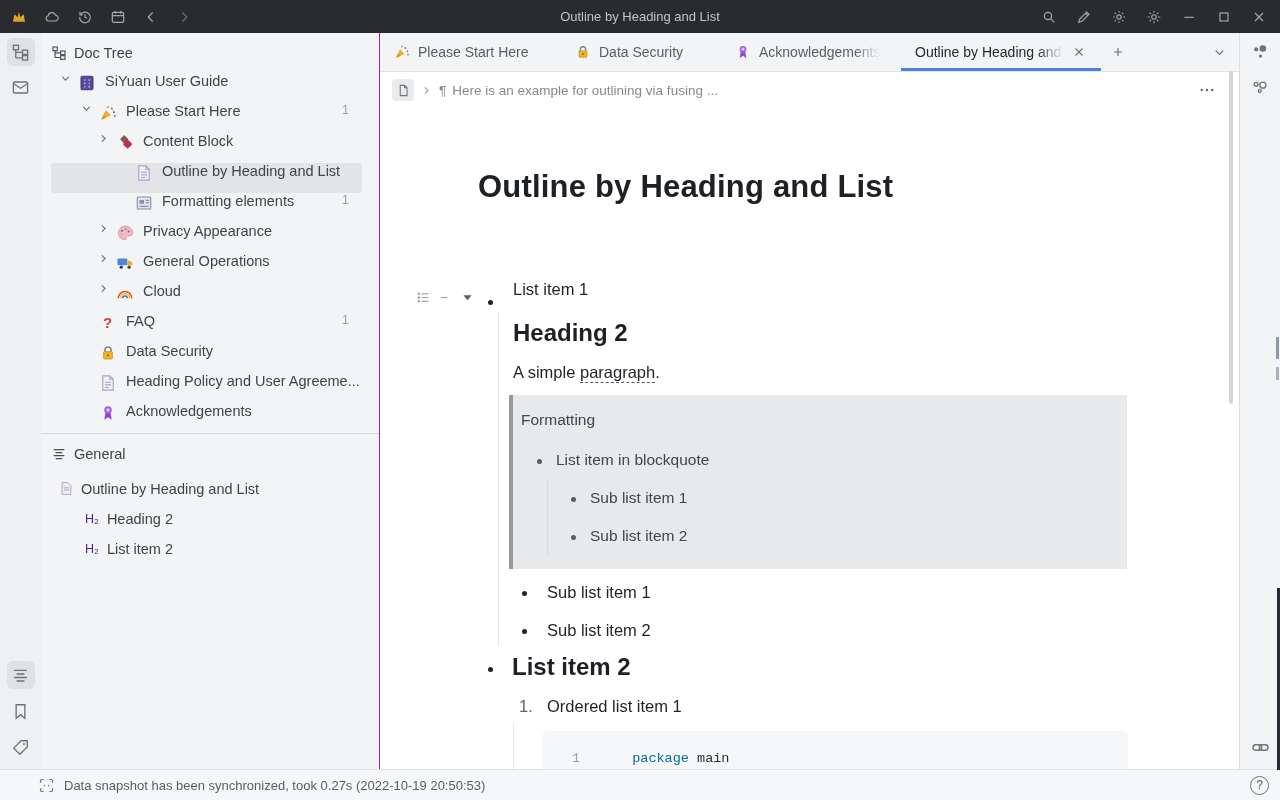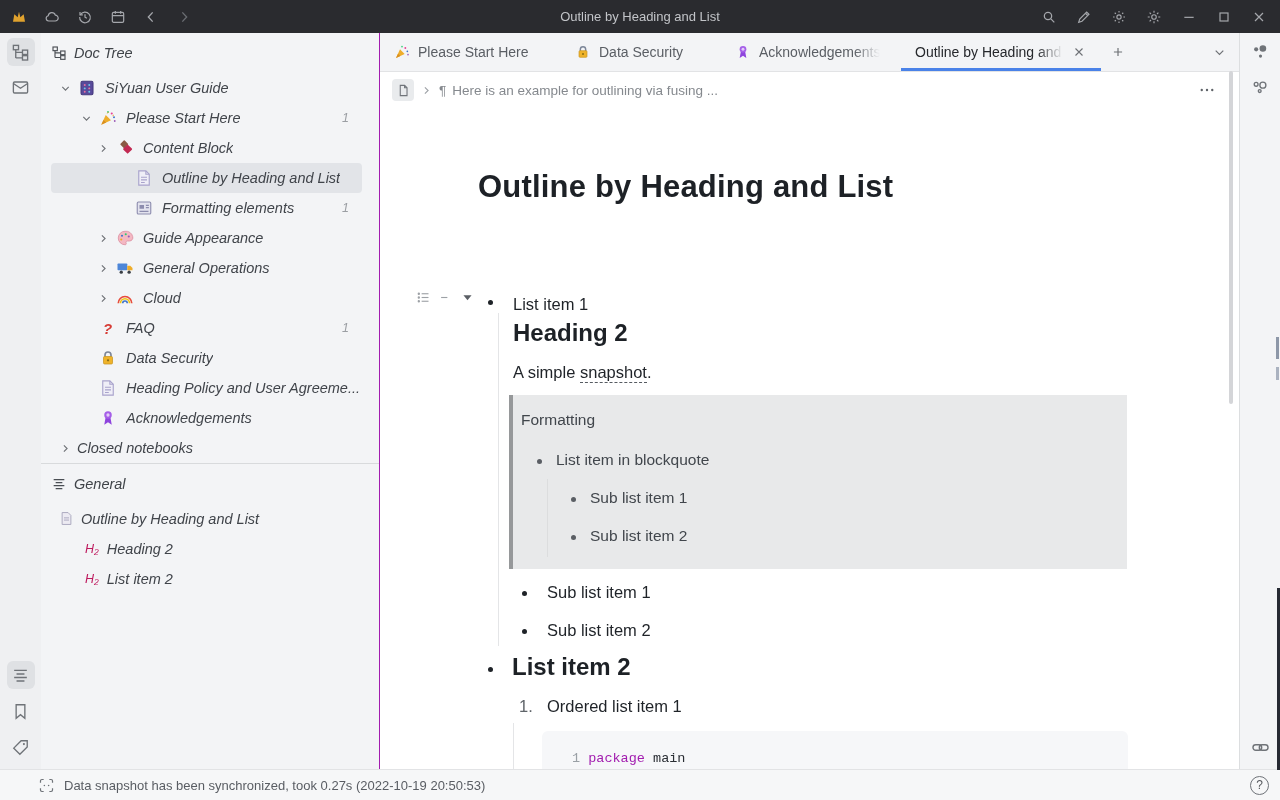--- a/index.html
+++ b/index.html
@@ -17,38 +17,38 @@
   
   .main{position:absolute;left:0;top:33px;right:0;bottom:31px;background:#f3f4f6;}
   .ldock{position:absolute;left:0;top:0;bottom:0;width:41px;background:#eff0f2;border-right:1px solid #e1e2e5;}
   .dock-group-top{position:absolute;top:5px;left:0;right:0;display:flex;flex-direction:column;align-items:center;gap:7px;}
   .dock-group-bottom{position:absolute;bottom:8px;left:0;right:0;display:flex;flex-direction:column;align-items:center;gap:8px;}
   .dock-btn{width:28px;height:28px;border-radius:6px;display:flex;align-items:center;justify-content:center;color:#6f7378;cursor:pointer;}
   .dock-btn svg{width:19px;height:19px;}
   .dock-btn.active{background:#dfe1e4;}
   .rdock{position:absolute;right:0;top:0;bottom:0;width:40px;background:#f3f4f6;border-left:1px solid #dcdee0;}
   
-  .sidepanel{position:absolute;left:41px;top:0;bottom:0;width:338px;background:#f3f4f6;border-right:2px solid #a21caf;overflow:hidden;font-style:italic;}
+  .sidepanel{position:absolute;left:41px;top:0;bottom:0;width:338px;background:#f3f4f6;border-right:2px solid #a21caf;overflow:hidden;}
   .panel-header{height:40px;display:flex;align-items:center;padding-left:10px;font-size:14.5px;color:#3f4348;}
   .panel-header svg{width:16px;height:16px;margin-right:7px;color:#4a4e54;}
-  .trow{height:30px;display:flex;align-items:center;font-size:14.5px;color:#40444a;position:relative;cursor:pointer;white-space:nowrap;}
+  .trow{height:30px;display:flex;font-size:14.5px;color:#40444a;position:relative;cursor:pointer;white-space:nowrap;}
   .trow.selected::before{content:"";position:absolute;left:10px;right:17px;top:0;bottom:0;background:#e2e4e8;border-radius:4px;}
   .toggle{width:24px;flex:none;display:flex;justify-content:center;color:#6d7075;z-index:1;}
   .toggle svg{width:11px;height:11px;}
   .tico{width:19px;height:19px;margin-right:9px;flex:none;display:flex;align-items:center;justify-content:center;z-index:1;}
   .tico svg{width:18px;height:18px;}
   .tlabel{overflow:hidden;z-index:1;}
   .tbadge{margin-left:auto;margin-right:30px;color:#9b9ea3;font-size:12.5px;z-index:1;}
   .d0{padding-left:12px}.d1{padding-left:33px}.d2{padding-left:50px}.d2l{padding-left:57px}.d3l{padding-left:93px}
   .qmark{color:#d63c35;font-weight:bold;font-size:15px;font-family:"Liberation Sans",sans-serif;}
   .outline-section{border-top:1px solid #d8dadc;}
   .orow{height:30px;display:flex;align-items:center;font-size:14.5px;color:#40444a;cursor:pointer;}
   .orow .oico{width:16px;height:16px;margin:0 6px 0 18px;}
   .orow .oico svg{width:15px;height:15px;}
-  .h2m{color:#be185d;font-size:12.5px;margin:0 8px 0 44px;}
+  .h2m{color:#4c1d95;font-size:12.5px;margin:0 8px 0 44px;}
   
   .center{position:absolute;left:380px;top:0;width:860px;bottom:0;background:#fff;}
   .tabbar{height:38px;background:#f3f4f6;border-bottom:1px solid #e2e3e5;display:flex;align-items:stretch;}
   .tab{display:flex;align-items:center;gap:8px;padding:0 14px;font-size:14px;color:#5a5e64;position:relative;cursor:pointer;flex:none;box-sizing:border-box;}
   .tab .tico16{width:16px;height:16px;flex:none;}
   .tab .tico16 svg{width:16px;height:16px;}
   .tab.active{color:#26282c;}
   .tab.active::after{content:"";position:absolute;left:0;right:0;bottom:0;height:3px;background:#4a82e8;}
   .w181{width:181px}.w160{width:160px}.w180{width:180px}.w200{width:200px}
   .fade{position:relative;overflow:hidden;white-space:nowrap;}
@@ -80,21 +80,21 @@
   .t16{font-size:16.5px;position:absolute;}
   .h2{position:absolute;font-size:24px;font-weight:700;color:#1d2126;}
   .bq{position:absolute;left:129px;top:288px;width:618px;height:174px;background:#e8e9ea;border-left:4px solid #96989a;box-sizing:border-box;color:#41464c;}
   .bq .t15{font-size:15.5px;position:absolute;}
   .bq .bullet{background:#5a5e64;}
   .bq .guide{background:#dcddde;}
   .ol-num{position:absolute;font-size:16.5px;color:#5f6469;}
   .codeblock{position:absolute;left:162px;top:624px;width:586px;height:110px;background:#f6f7f9;border-radius:6px;}
   .code-line{position:absolute;left:30px;top:20px;font-family:"Liberation Mono",monospace;font-size:13.5px;white-space:pre;color:#2a2e34;}
   .code-num{color:#9aa0a6;}
-  .code-kw{color:#a21caf;}
+  .code-kw{color:#0369a1;margin-left:44px;}
   .scrollthumb{position:absolute;left:849px;top:38px;width:4px;height:333px;background:#d4d5d8;border-radius:2px;cursor:pointer;}
   .edge-mark{position:absolute;background:#8d97a8;}
   .edge-dark{position:absolute;left:1277px;top:588px;width:3px;height:182px;background:#262a33;}
   
   .statusbar{position:absolute;left:0;right:0;bottom:0;height:31px;background:#f6f7f8;border-top:1px solid #e2e3e5;display:flex;align-items:center;box-sizing:border-box;font-size:13px;color:#595d63;}
   .sb-icon{margin-left:38px;margin-right:9px;color:#6f7378;}
   .sb-icon svg{width:17px;height:17px;}
   .sb-help{margin-left:auto;margin-right:11px;width:19px;height:19px;border:1.5px solid #6f7379;border-radius:50%;display:flex;align-items:center;justify-content:center;font-size:12px;color:#55585d;cursor:pointer;box-sizing:border-box;}
 </style>
 </head>
@@ -327,21 +327,21 @@
             </span>
           <span class="tico">
               <svg viewBox="0 0 24 24">
                 <path d="M12 3a9 9 0 100 18c1.5 0 2-1 1.5-2.2-.6-1.4.2-2.8 2-2.8H18a4.5 4.5 0 004.3-5.8A9.2 9.2 0 0012 3z" fill="#f4b8c3" stroke="#d98a9c" stroke-width="1"></path>
                 <circle cx="8" cy="9" r="1.4" fill="#3f75c9"></circle>
                 <circle cx="13" cy="7" r="1.4" fill="#2ecc71"></circle>
                 <circle cx="17" cy="10" r="1.4" fill="#9b59b6"></circle>
                 <circle cx="7" cy="14" r="1.4" fill="#eead2b"></circle>
               </svg>
             </span>
-          <span class="tlabel">Guide Appearance</span>
+          <span class="tlabel">Privacy Appearance</span>
         </div>
 
         <div class="trow d2">
           <span class="toggle">
               <svg viewBox="0 0 24 24" fill="none" stroke="currentColor" stroke-width="2.4">
                 <path d="M8.5 5l7 7-7 7"></path>
               </svg>
             </span>
           <span class="tico">
               <svg viewBox="0 0 24 24">
@@ -402,28 +402,20 @@
           <span class="tico">
               <svg viewBox="0 0 24 24">
                 <polygon points="9,10 7,21 12,17.5 17,21 15,10" fill="#8e44dd"></polygon>
                 <circle cx="12" cy="8" r="5" fill="#a55ee8"></circle>
                 <circle cx="12" cy="8" r="2.2" fill="#e2ccf7"></circle>
               </svg>
             </span>
           <span class="tlabel">Acknowledgements</span>
         </div>
 
-        <div class="trow d0">
-          <span class="toggle">
-              <svg viewBox="0 0 24 24" fill="none" stroke="currentColor" stroke-width="2.4">
-                <path d="M8.5 5l7 7-7 7"></path>
-              </svg>
-            </span>
-          <span class="tlabel">Closed notebooks</span>
-        </div>
       </div>
 
       <div class="outline-section">
         <div class="panel-header">
           <svg viewBox="0 0 24 24" stroke="currentColor" stroke-width="1.8">
               <path d="M4 5.5h16M7 10h10M4 14.5h16M7 19h10"></path>
             </svg>
           <span>General</span>
         </div>
         <div class="orow">
@@ -540,27 +532,27 @@
             </svg>
           <svg viewBox="0 0 24 24" stroke="currentColor" stroke-width="1.8">
               <path d="M5 12h10"></path>
             </svg>
           <svg viewBox="0 0 24 24">
               <path d="M5.5 8.5l6.5 8 6.5-8z" fill="#5b5f65"></path>
             </svg>
         </div>
 
         <span class="bullet" style="left:108px;top:193px"></span>
-        <div class="t16" style="left:133px;top:188px">List item 1</div>
+        <div class="t16" style="left:133px;top:173px">List item 1</div>
 
         <div class="guide" style="left:118px;top:206px;height:333px"></div>
 
         <div class="h2" style="left:133px;top:212px">Heading 2</div>
 
-        <div class="t16" style="left:133px;top:256px"><span>A simple </span><span class="ref">snapshot</span><span>.</span></div>
+        <div class="t16" style="left:133px;top:256px"><span>A simple </span><span class="ref">paragraph</span><span>.</span></div>
 
         <div class="bq">
           <div class="t15" style="left:8px;top:16px">Formatting</div>
           <span class="bullet" style="left:24px;top:64px"></span>
           <div class="t15" style="left:43px;top:56px">List item in blockquote</div>
           <div class="guide" style="left:34px;top:84px;height:78px"></div>
           <span class="bullet" style="left:58px;top:102px"></span>
           <div class="t15" style="left:77px;top:94px">Sub list item 1</div>
           <span class="bullet" style="left:58px;top:140px"></span>
           <div class="t15" style="left:77px;top:132px">Sub list item 2</div>

